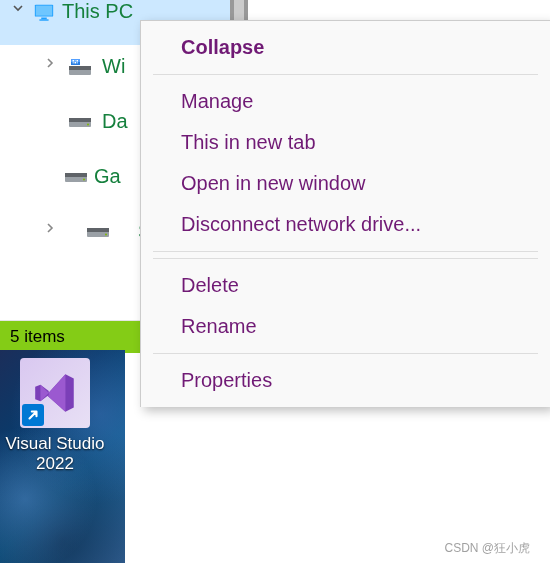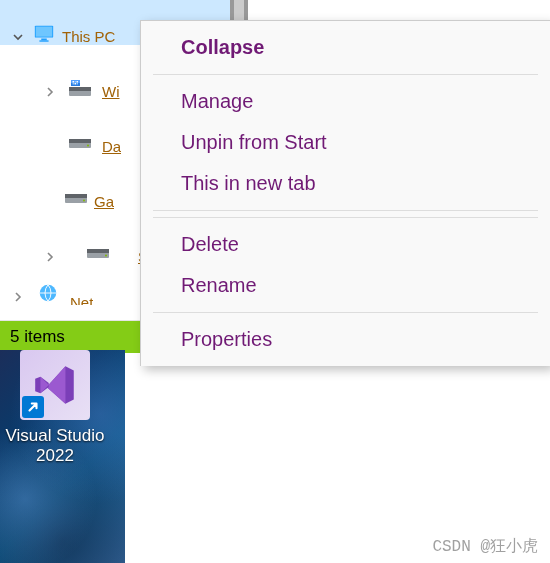--- a/index.html
+++ b/index.html
@@ -14,26 +14,26 @@
     }
     .tree {
       width: 230px;
       position: absolute;
       top: 0;
       left: 0;
       background: #fff;
     }
     .tree-row {
       display: flex;
-      align-items: flex-end;
+      align-items: flex-start;
       height: 45px;
       padding-left: 10px;
       gap: 6px;
-      font-size: 15px;
-      color: #a16207;
+      font-size: 20px;
+      color: #15803d;
     }
     .tree-row.selected { background: #cce8ff; }
     .tree-row.indent { padding-left: 42px; }
     .chev {
       width: 16px;
       height: 16px;
       display: flex;
       align-items: center;
       justify-content: center;
       color: #666;
@@ -80,21 +80,21 @@
       content:"";
       position:absolute;
       inset:0;
       background:
         radial-gradient(circle at 20% 70%, rgba(120,180,255,.35), transparent 40%),
         radial-gradient(circle at 80% 30%, rgba(80,120,200,.4), transparent 50%),
         radial-gradient(circle at 50% 90%, rgba(10,30,60,.6), transparent 60%);
     }
     .shortcut {
       position: absolute;
-      left: 0px; top: 0;
+      left: 0px; top: 8px;
       width: 110px;
       text-align: center;
       color: #fff;
       z-index:2;
     }
     .shortcut .app-icon {
       width: 70px; height: 70px;
       margin: 0 auto 6px;
       background: linear-gradient(135deg,#d9c8f0,#e8e0f5);
       border-radius: 4px;
@@ -133,27 +133,27 @@
       cursor: default;
     }
     .menu-item.bold { font-weight: 700; }
     .menu-sep {
       height: 1px;
       background: #ddd;
       margin: 6px 12px;
     }
     .watermark {
       position: absolute;
-      right: 12px; bottom: 6px;
-      font-size: 16px;
+      right: 20px; bottom: 6px;
+      font-size: 12px;
       color: rgba(120,120,120,.7);
       z-index: 5;
-      font-family: Liberation Mono, monospace;
-    }
-    .cut { overflow:hidden;text-decoration:underline; }
+      font-family: Liberation Sans, sans-serif;
+    }
+    .cut { overflow:hidden; }
   </style>
 </head>
 <body>
 
 <div class="divider-v"></div>
 
 <div class="tree">
 
   <div class="tree-row selected">
     <span class="chev">
@@ -228,34 +228,20 @@
     <span class="icon-slot">
       <svg viewBox="0 0 24 14" width="24" height="14">
           <rect x="1" y="3" width="22" height="9" rx="1" fill="#9aa0a6"></rect>
           <rect x="1" y="3" width="22" height="4" fill="#5f6368"></rect>
           <circle cx="20" cy="9.5" r="1" fill="#7fba00"></circle>
         </svg>
     </span>
     <span class="label cut">So</span>
   </div>
 
-  <div class="tree-row" style="padding-left:10px;gap:10px;margin-top:10px;height:30px;overflow:hidden">
-    <span class="chev">
-      <svg viewBox="0 0 12 12">
-          <path d="M4 2l4 4-4 4" fill="none" stroke="#888" stroke-width="1.6"></path>
-        </svg>
-    </span>
-    <span class="icon-slot">
-      <svg viewBox="0 0 24 24" width="22" height="22">
-          <circle cx="12" cy="12" r="9" fill="#4db8ff"></circle>
-          <path d="M3 12h18M12 3a14 14 0 010 18M12 3a14 14 0 000 18" stroke="#fff" stroke-width="1" fill="none"></path>
-        </svg>
-    </span>
-    <span class="label cut" style="transform:translateY(6px)">Net</span>
-  </div>
 </div>
 
 <div class="status-bar">
   <span>5 items</span>
 </div>
 
 <div class="desktop">
   <div class="shortcut">
     <div class="app-icon">
       <svg viewBox="0 0 48 48" width="50" height="50">
@@ -271,22 +257,23 @@
       </div>
     </div>
     <div class="name">Visual Studio 2022</div>
   </div>
 </div>
 
 <div class="context-menu">
   <div class="menu-item bold">Collapse</div>
   <div class="menu-sep"></div>
   <div class="menu-item">Manage</div>
-  <div class="menu-item">Unpin from Start</div>
   <div class="menu-item">This in new tab</div>
+  <div class="menu-item">Open in new window</div>
+  <div class="menu-item">Disconnect network drive...</div>
   <div class="menu-sep"></div>
   <div class="menu-sep"></div>
   <div class="menu-item">Delete</div>
   <div class="menu-item">Rename</div>
   <div class="menu-sep"></div>
   <div class="menu-item">Properties</div>
 </div>
 
 <div class="watermark">CSDN @狂小虎</div>
 

